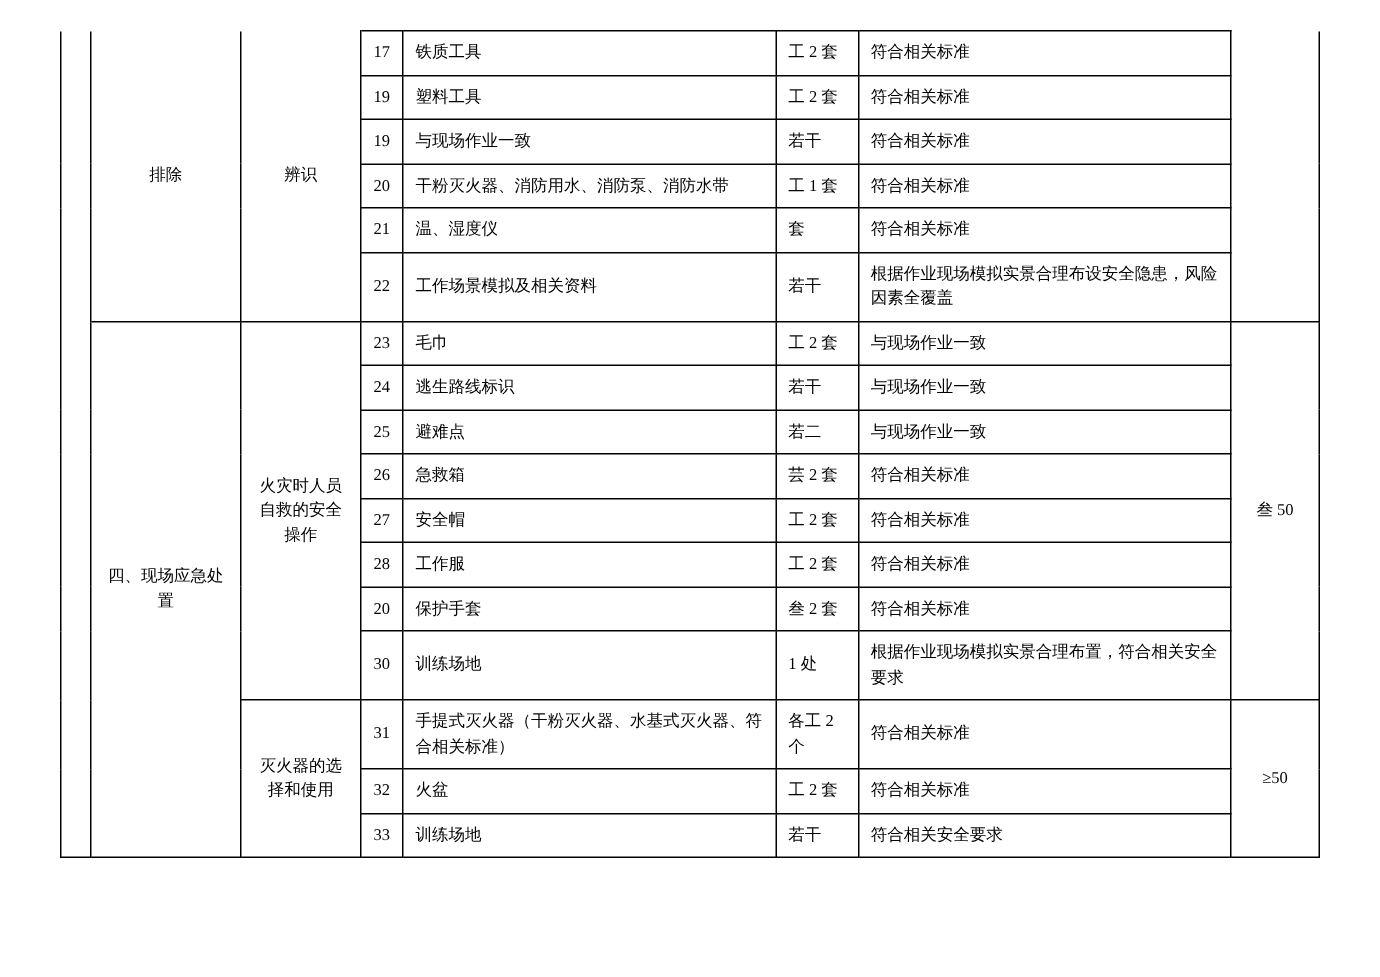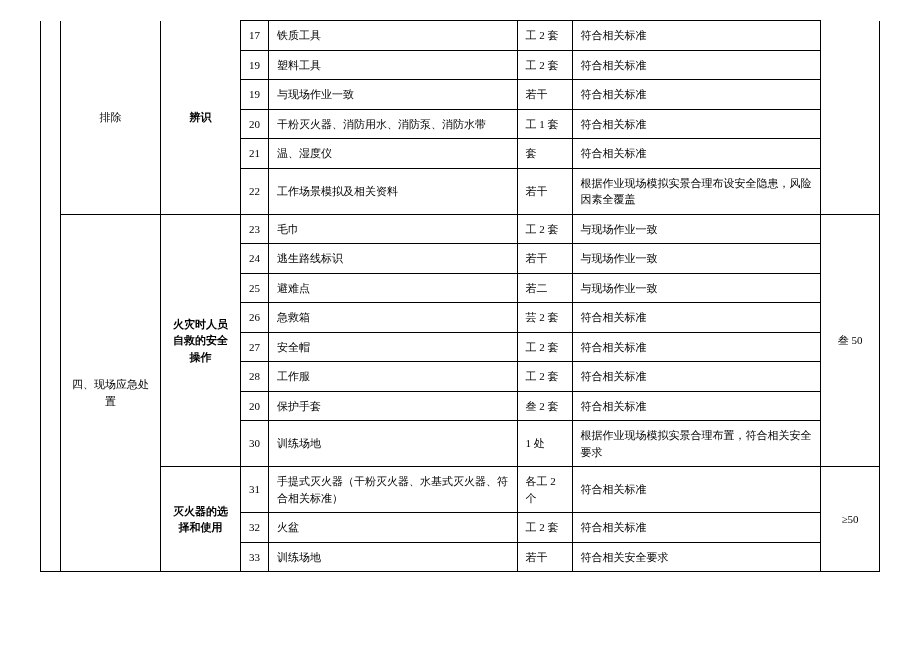--- a/index.html
+++ b/index.html
@@ -16,21 +16,21 @@
     table-layout: fixed;
   }
   td {
     border: 1px solid #000;
     padding: 6px 8px;
     vertical-align: middle;
     line-height: 1.5;
   }
   .col-a { width: 20px; }
   .col-b { width: 100px; text-align: center; }
-  .col-c { width: 80px; text-align: center; font-weight: bold; }
+  .col-c { width: 80px; text-align: center; }
   .col-d { width: 28px; text-align: center; }
   .col-e { }
   .col-f { width: 55px; }
   .col-g { }
   .col-h { width: 59px; text-align: center; }
   .no-top { border-top: none; }
   .no-bottom { border-bottom: none; }
 </style>
 </head>
 <body>

